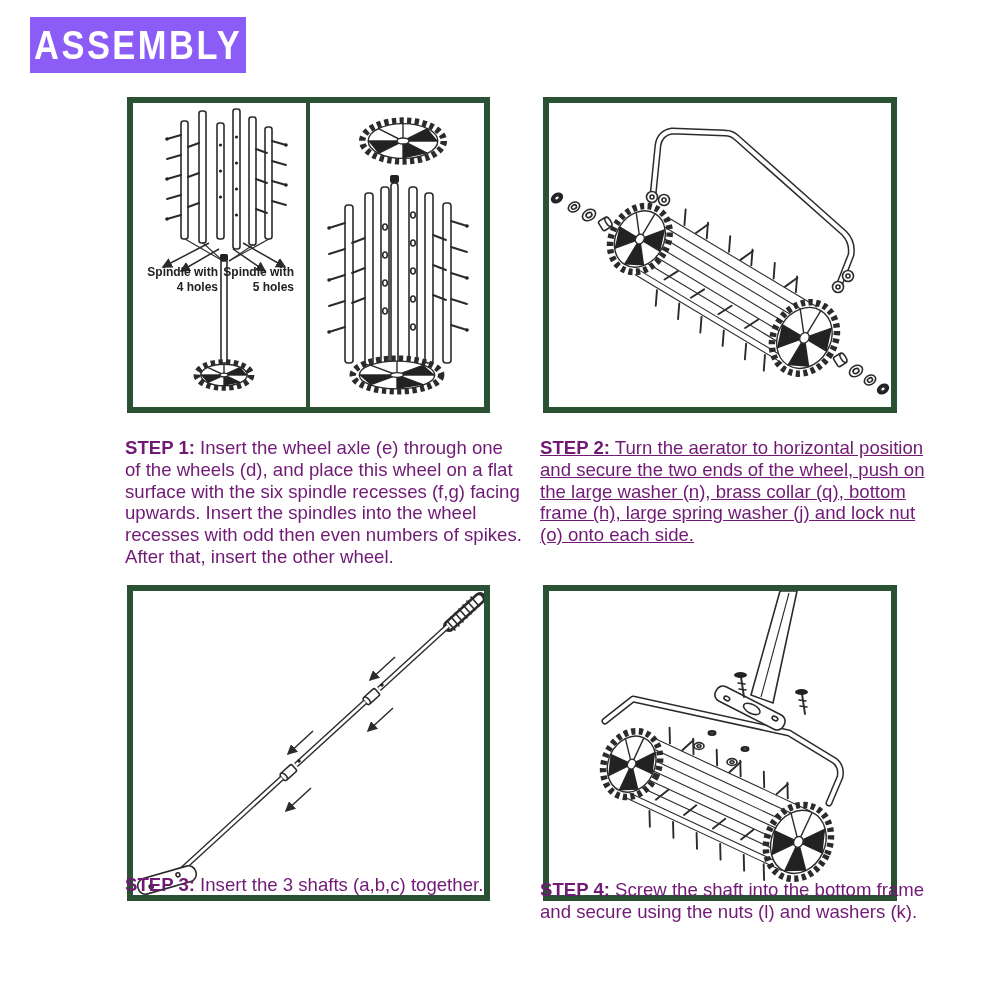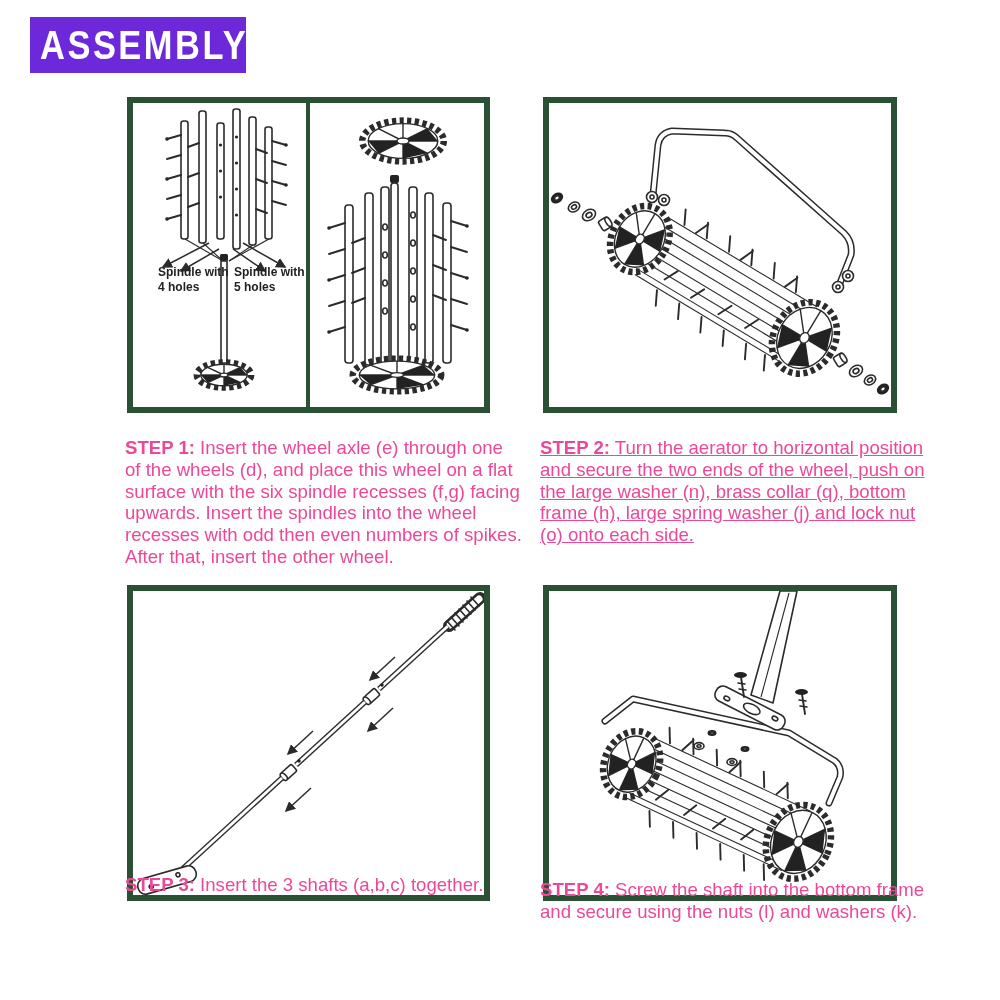--- a/index.html
+++ b/index.html
@@ -3,43 +3,43 @@
 <meta charset="utf-8">
 <style>
   html,body { margin:0; padding:0; }
   body {
     width:1000px; height:1000px; position:relative; background:#ffffff;
     font-family:"Liberation Sans", sans-serif; overflow:hidden;
   }
   
   .banner {
     position:absolute; left:30px; top:17px; width:216px; height:56px;
-    background:#6d28d9; display:flex; align-items:center; box-sizing:border-box;
-    padding-left:10px;
+    background:#8b5cf6; display:flex; align-items:center; box-sizing:border-box;
+    padding-left:4px;
   }
   .banner .title {
     color:#ffffff; font-weight:bold; font-size:41px; letter-spacing:3px;
     transform:scaleX(.84); transform-origin:left center; white-space:nowrap;
   }
   
   .panel { position:absolute; border:6px solid #2b5134; background:#fff; }
   #p1 { left:127px; top:97px;  width:351px; height:304px; }
   #p2 { left:543px; top:97px;  width:342px; height:304px; }
   #p3 { left:127px; top:585px; width:351px; height:304px; }
   #p4 { left:543px; top:585px; width:342px; height:304px; }
   .panel svg { position:absolute; left:0; top:0; width:100%; height:100%; display:block; }
   
   .spindle-label {
     position:absolute; font-size:12px; font-weight:bold; color:#222;
-    text-align:left; white-space:pre-line; line-height:1.28;padding-left:24px;
+    text-align:right; white-space:pre-line; line-height:1.28;
   }
   .lbl4 { left:1px;  top:162px; width:84px; }
   .lbl5 { left:77px; top:162px; width:84px; }
   
-  .step { position:absolute; font-size:18.6px; line-height:21.8px; color:#ec4899; }
+  .step { position:absolute; font-size:18.6px; line-height:21.8px; color:#701a75; }
   .step .step-label { font-weight:bold; }
   #s1 { left:125px; top:437px; width:397px; }
   #s2 { left:540px; top:437px; width:397px;text-decoration:underline; }
   #s3 { left:125px; top:874px; width:404px; }
   #s4 { left:540px; top:879px; width:404px; }
   
   .ln   { stroke:#2b2b2b; stroke-width:1.6; fill:none; stroke-linecap:round; stroke-linejoin:round; }
   .lnv  { stroke:#2b2b2b; stroke-width:1.4; fill:none; vector-effect:non-scaling-stroke; }
   .thin { stroke:#2b2b2b; stroke-width:1.1; fill:none; }
   .sp   { stroke:#2b2b2b; stroke-width:1.9; fill:none; stroke-linecap:round; }

